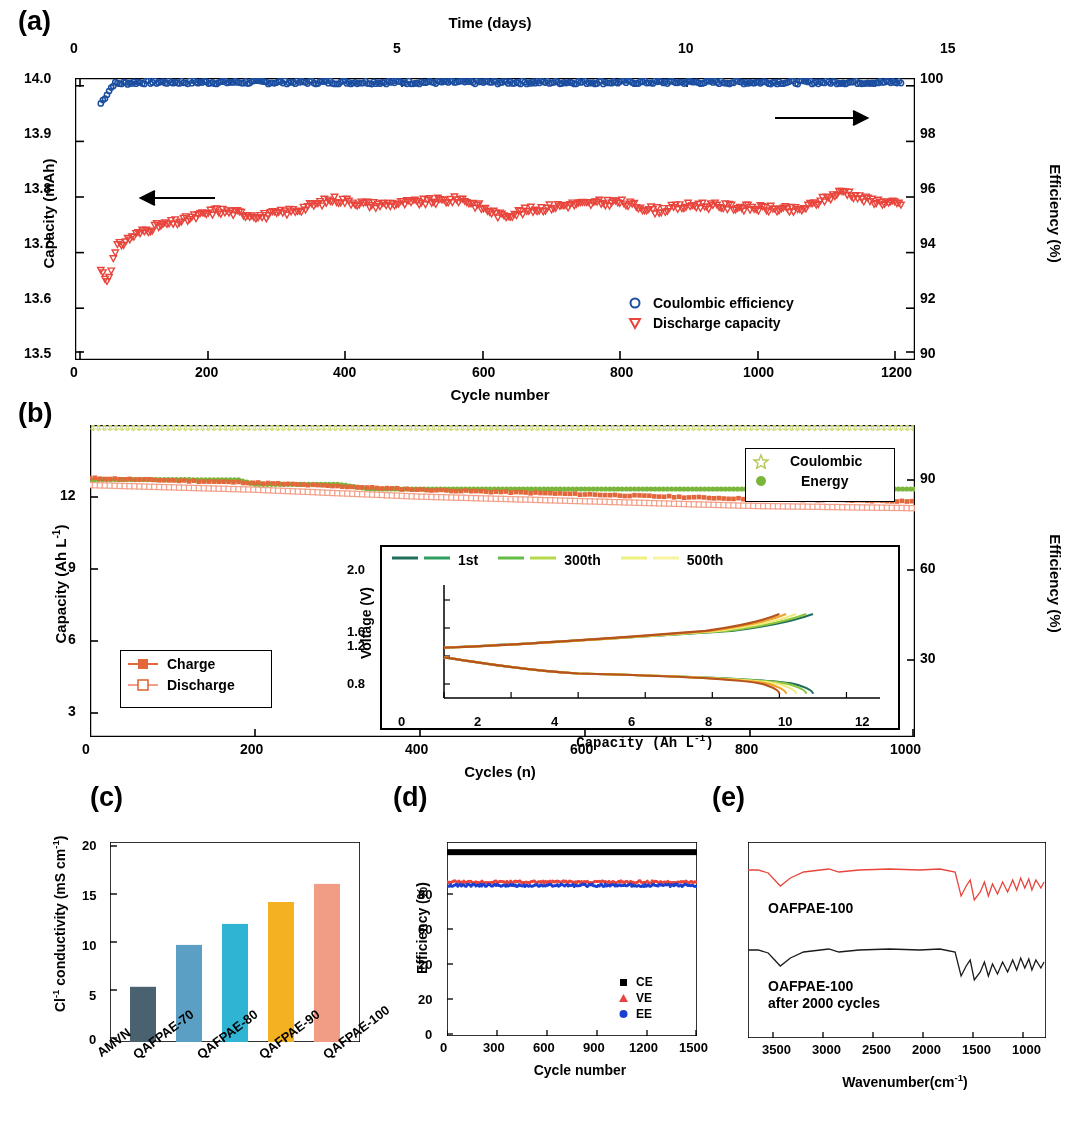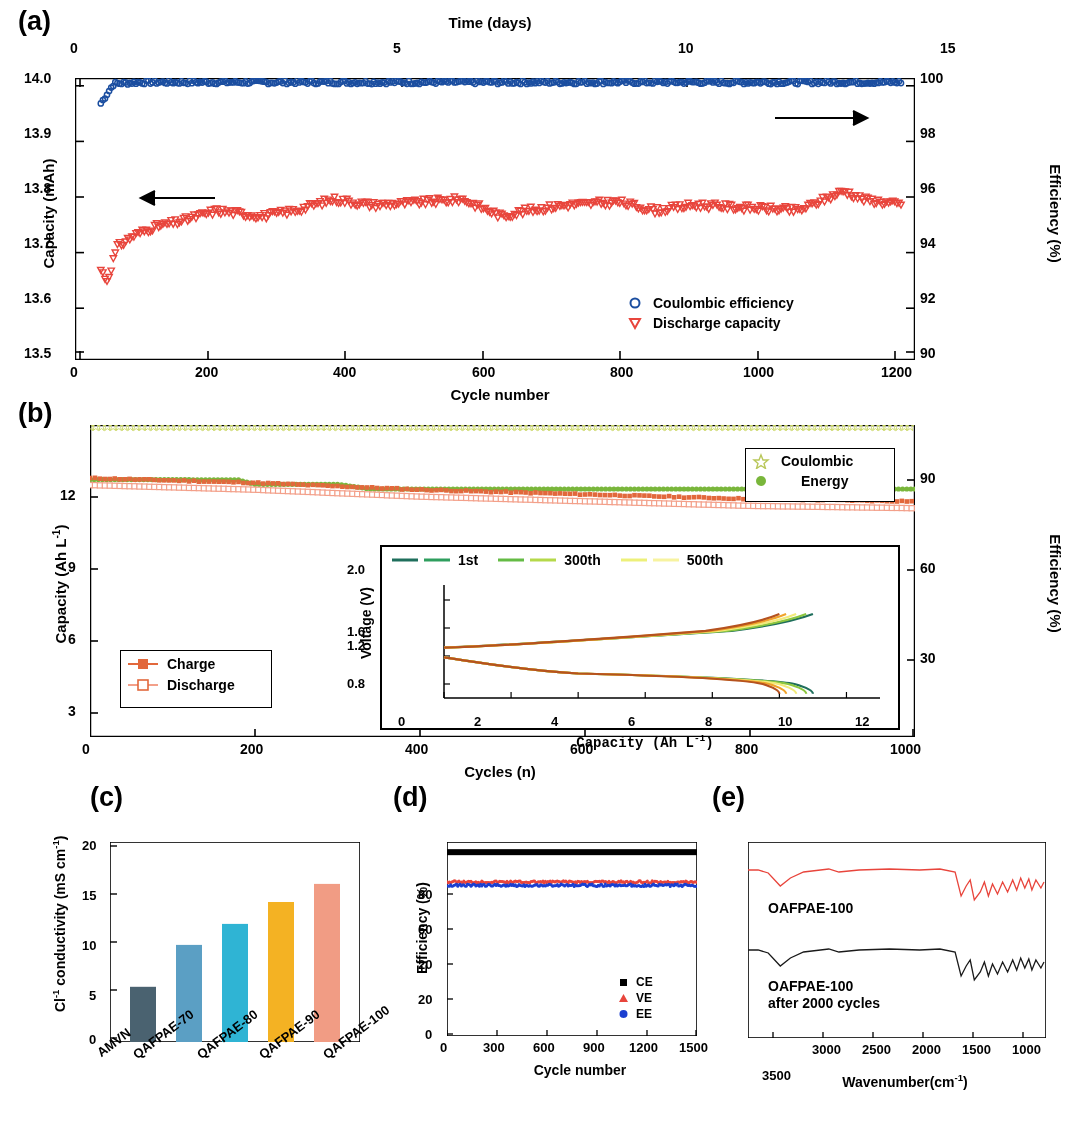--- a/index.html
+++ b/index.html
@@ -1631,21 +1631,21 @@
     <polyline points="778,33 792,40 778,47" fill="#000"></polyline>
   </g>
 </svg>
 </div>
 
 <div class="legbox" style="left:745px;top:448px;width:150px;height:54px;padding:4px 6px;">
   <div style="display:flex;align-items:center;">
     <svg width="18" height="16">
         <polygon points="9,2 11,7 16,7 12,10.5 13.5,15.5 9,12.5 4.5,15.5 6,10.5 2,7 7,7" fill="none" stroke="#b9c75a" stroke-width="1.4"></polygon>
       </svg>
-    <span class="lg-txt" style="margin-left:11px;">Coulombic</span>
+    <span class="lg-txt" style="margin-left:20px;">Coulombic</span>
   </div>
   <div style="display:flex;align-items:center;margin-top:4px;gap:25px;">
     <svg width="18" height="16">
         <circle cx="9" cy="8" r="5" fill="#79b63b"></circle>
       </svg>
     <span class="lg-txt" style="margin-left:6px;">Energy</span>
   </div>
 </div>
 
 <div class="legbox" style="left:120px;top:650px;width:152px;height:58px;padding:5px 6px;">
@@ -1704,21 +1704,21 @@
 <div class="tick" style="left:347px;top:676px;font-size:13px;">0.8</div>
 <div class="tick" style="left:398px;top:714px;font-size:13px;">0</div>
 <div class="tick" style="left:474px;top:714px;font-size:13px;">2</div>
 <div class="tick" style="left:551px;top:714px;font-size:13px;">4</div>
 <div class="tick" style="left:628px;top:714px;font-size:13px;">6</div>
 <div class="tick" style="left:705px;top:714px;font-size:13px;">8</div>
 <div class="tick" style="left:778px;top:714px;font-size:13px;">10</div>
 <div class="tick" style="left:855px;top:714px;font-size:13px;">12</div>
 
 <div style="position:absolute;left:392px;top:552px;width:500px;">
-  <div style="display:flex;gap:6px;align-items:center;">
+  <div style="display:flex;gap:6px;align-items:flex-start;">
     <svg width="60" height="12">
         <line x1="0" y1="6" x2="26" y2="6" stroke="#1f6f5c" stroke-width="3"></line>
         <line x1="32" y1="6" x2="58" y2="6" stroke="#2f9e5e" stroke-width="3"></line>
       </svg>
     <span class="lg-txt">1st</span>
     <svg width="60" height="12" style="margin-left:14px;">
         <line x1="0" y1="6" x2="26" y2="6" stroke="#64bb45" stroke-width="3"></line>
         <line x1="32" y1="6" x2="58" y2="6" stroke="#b5d94a" stroke-width="3"></line>
       </svg>
     <span class="lg-txt">300th</span>
@@ -2240,21 +2240,21 @@
       </svg>
     <span class="small" style="margin-left:5px;font-weight:bold;">EE</span>
   </div>
 </div>
 
 <div class="plabel" style="left:712px;top:782px;">(e)</div>
 <div class="axis-title rot" style="left:672px;top:925px;width:180px;transform:rotate(-90deg);font-size:14px;"><span>Transmittance</span></div>
 <div class="axis-title" style="left:790px;top:1072px;width:230px;font-size:14px;">
   <span>Wavenumber(cm</span><sup>-1</sup><span>)</span>
 </div>
-<div class="tick" style="left:762px;top:1042px;font-size:13px;margin-top:26px;">3500</div>
+<div class="tick" style="left:762px;top:1042px;font-size:13px;">3500</div>
 <div class="tick" style="left:812px;top:1042px;font-size:13px;">3000</div>
 <div class="tick" style="left:862px;top:1042px;font-size:13px;">2500</div>
 <div class="tick" style="left:912px;top:1042px;font-size:13px;">2000</div>
 <div class="tick" style="left:962px;top:1042px;font-size:13px;">1500</div>
 <div class="tick" style="left:1012px;top:1042px;font-size:13px;">1000</div>
 
 <div class="panel" style="left:748px;top:842px;">
   <svg width="298" height="196" viewBox="0 0 298 196">
     <rect x="0" y="0" width="298" height="196" fill="#fff" stroke="#000" stroke-width="1.6"></rect>
     <g stroke="#000" stroke-width="1.3">

